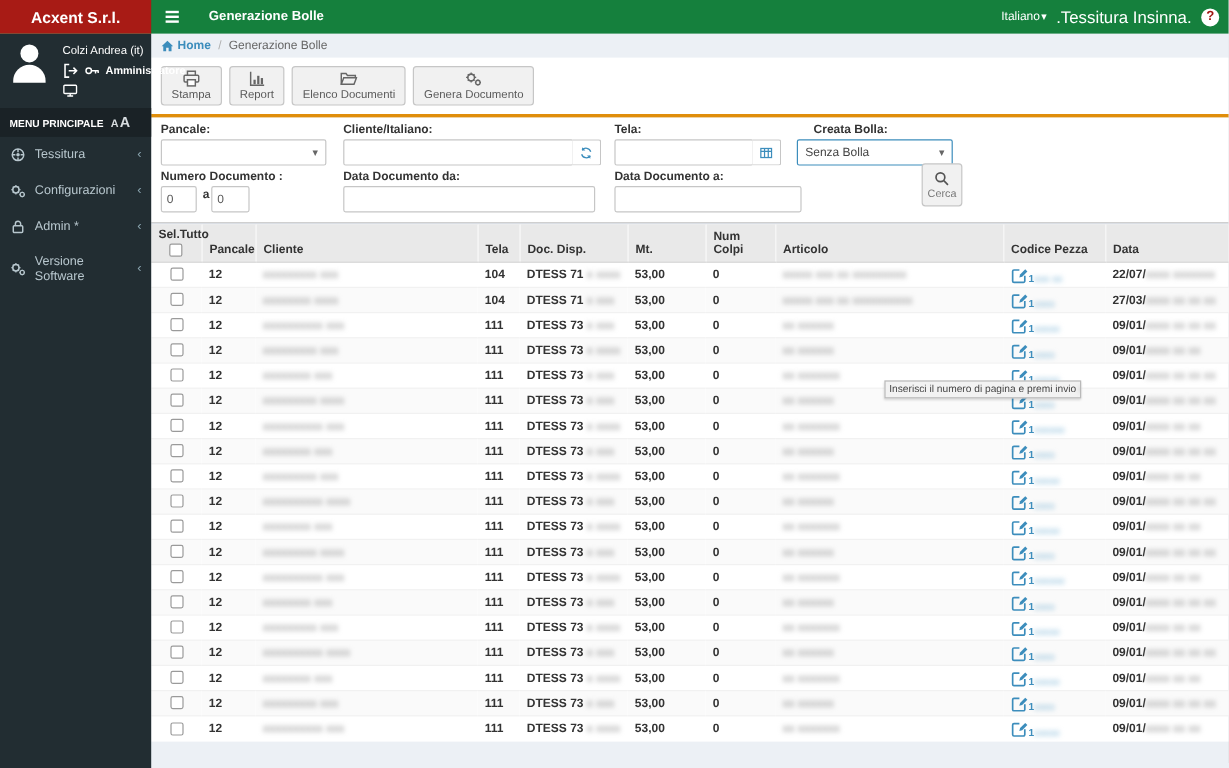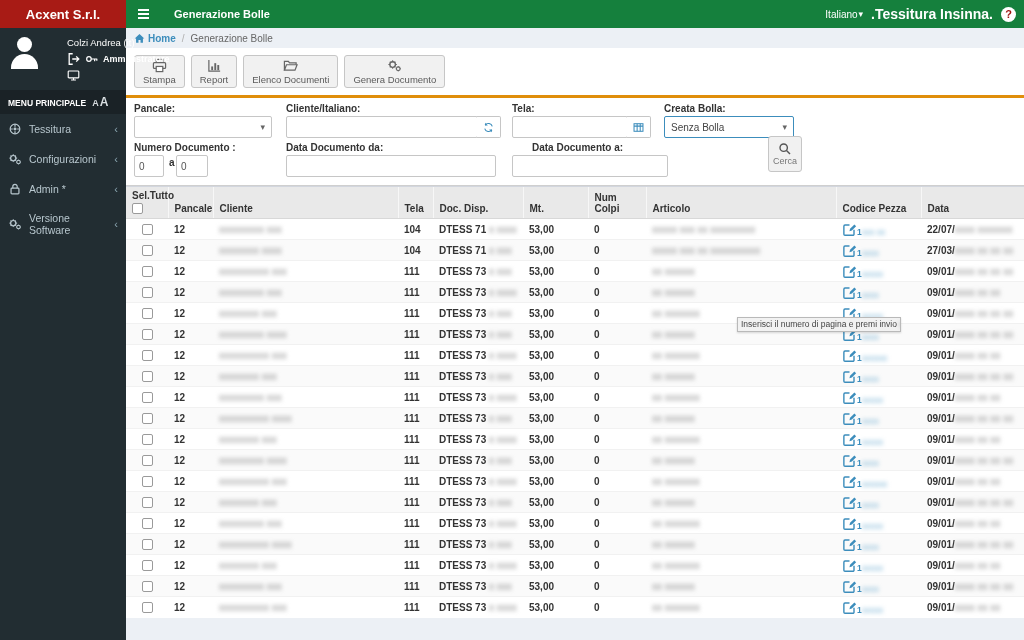--- a/index.html
+++ b/index.html
@@ -12,29 +12,29 @@
             background:#15803d; display:flex; align-items:center; z-index:30; }
   .logo { width:126px; height:28px; background:#a81b15; color:#fff; font-weight:bold;
           font-size:13px; display:flex; align-items:center; justify-content:center; }
   .hamburger { width:34px; height:28px; display:flex; flex-direction:column;
                align-items:center; justify-content:center; gap:2px; cursor:pointer; }
   .hamburger i { display:block; width:11px; height:2px; background:#fff; }
   .topbar-title { color:#fff; font-weight:bold; font-size:11px; margin-left:14px; }
   .topbar-right { margin-left:auto; display:flex; align-items:center; gap:8px; padding-right:8px; }
   .lang { color:#fff; font-size:10px; display:flex; align-items:flex-start; gap:1px; cursor:pointer; }
   .lang .chev { font-size:9px; }
-  .brand { color:#fff; font-weight:bold; font-size:14px; }
+  .brand { color:#fff; font-weight:normal; font-size:14px; }
   .help-circle { width:15px; height:15px; border-radius:50%; background:#fff; color:#9e1410;
                  font-weight:bold; font-size:11px; display:flex; align-items:center;
                  justify-content:center; cursor:pointer; }
 
   
   .sidebar { position:absolute; left:0; top:28px; width:126px; height:612px;
              background:#222d32; color:#b8c7ce; z-index:20; }
-  .user-panel { padding:7px 6px 6px 8px; display:flex; gap:25px; }
+  .user-panel { padding:7px 6px 6px 8px; display:flex; gap:10px; }
   .avatar { width:34px; height:34px; position:relative; flex:0 0 34px; }
   .avatar .head { position:absolute; left:9px; top:2px; width:15px; height:15px;
                   border-radius:50%; background:#fff; }
   .avatar .torso { position:absolute; left:3px; top:19px; width:27px; height:15px;
                    border-radius:14px 14px 0 0; background:#fff; }
   .user-info { font-size:9px; }
   .user-name { color:#fff; font-size:9.5px; margin-top:2px; white-space:nowrap; }
   .user-icons { display:flex; align-items:center; gap:4px; margin-top:4px; color:#fff; }
   .user-role { color:#fff; font-size:9px; font-weight:bold; }
   .user-monitor { margin-top:3px; }
@@ -88,21 +88,21 @@
   .paging .right { position:absolute; right:8px; top:6px; display:flex; align-items:center; gap:5px;
                    font-weight:bold; }
   .blue { color:#3c8dbc; }
   .next-icon { color:#3c8dbc; font-size:12px; cursor:pointer; }
   .page-input { width:36px; height:17px; border:1px solid #bbb; border-radius:2px; }
 
   table.grid { width:898px; border-collapse:collapse; table-layout:fixed; }
   .grid th { background:#e9e9e9; font-size:10px; font-weight:bold; color:#333; text-align:left;
              padding:2px 6px 4px; vertical-align:bottom; border-right:1px solid #f7f7f7;
              border-bottom:1px solid #d8d8d8; }
-  .grid th.c-sel { vertical-align:top; padding-top:3px; }
+  .grid th.c-sel { text-align:center; vertical-align:top; padding-top:3px; }
   .grid td { font-size:10px; font-weight:bold; color:#333; padding:0 6px; height:21px;
              border-top:1px solid #f1f1f1; white-space:nowrap; overflow:hidden; }
   .grid tbody tr:nth-child(even) td { background:#fafafa; }
   .cb { display:inline-block; width:11px; height:11px; border:1px solid #9a9a9a; border-radius:2px;
         background:#fff; cursor:pointer; vertical-align:middle; }
   .masked { font-weight:normal; color:#8f8f8f; filter:blur(2.3px); }
   .masked-blue { font-weight:normal; color:#7ab3d4; filter:blur(2px); }
   .c-pezza { color:#3c8dbc; }
   .pezza-num { font-size:8.5px; color:#3c8dbc; font-weight:bold; position:relative; top:3px; }
   .edit-ic { vertical-align:middle; cursor:pointer; }
@@ -275,35 +275,35 @@
 
       <span class="f-label" style="left:386px;top:5px">Tela:</span>
       <input class="f-input" style="left: 386px; top: 18px; width: 116px;">
       <div class="addon" style="left:501px;top:18px">
         <svg width="11" height="11" viewBox="0 0 16 16">
             <rect x="1.5" y="2.5" width="13" height="11" fill="none" stroke="#3c8dbc" stroke-width="1.5"></rect>
             <path d="M1.5 6h13M6 2.5v11M10.5 2.5v11" stroke="#3c8dbc" stroke-width="1.5"></path>
           </svg>
       </div>
 
-      <span class="f-label" style="left:538px;top:5px">Creata Bolla:</span>
+      <span class="f-label" style="left:552px;top:5px">Creata Bolla:</span>
       <div class="f-select accent" style="left:538px;top:18px;width:130px">
         <span>Senza Bolla</span>
         <span class="chev">▾</span>
       </div>
 
       <span class="f-label" style="left:8px;top:44px">Numero Documento :</span>
       <input class="f-input" style="left: 8px; top: 57px; width: 30px;" value="0">
       <span class="f-label" style="left:43px;top:59px">a</span>
       <input class="f-input" style="left: 50px; top: 57px; width: 32px;" value="0">
 
       <span class="f-label" style="left:160px;top:44px">Data Documento da:</span>
       <input class="f-input" style="left: 160px; top: 57px; width: 210px;">
 
-      <span class="f-label" style="left:406px;top:44px">Data Documento a:</span>
+      <span class="f-label" style="left:386px;top:44px">Data Documento a:</span>
       <input class="f-input" style="left: 386px; top: 57px; width: 156px;">
 
       <div class="cerca-btn">
         <svg width="14" height="14" viewBox="0 0 16 16">
             <circle cx="6.5" cy="6.5" r="4.2" fill="none" stroke="#555" stroke-width="1.6"></circle>
             <path d="M9.7 9.7l4 4" stroke="#555" stroke-width="1.6"></path>
           </svg>
         <span>Cerca</span>
       </div>
     </div>

